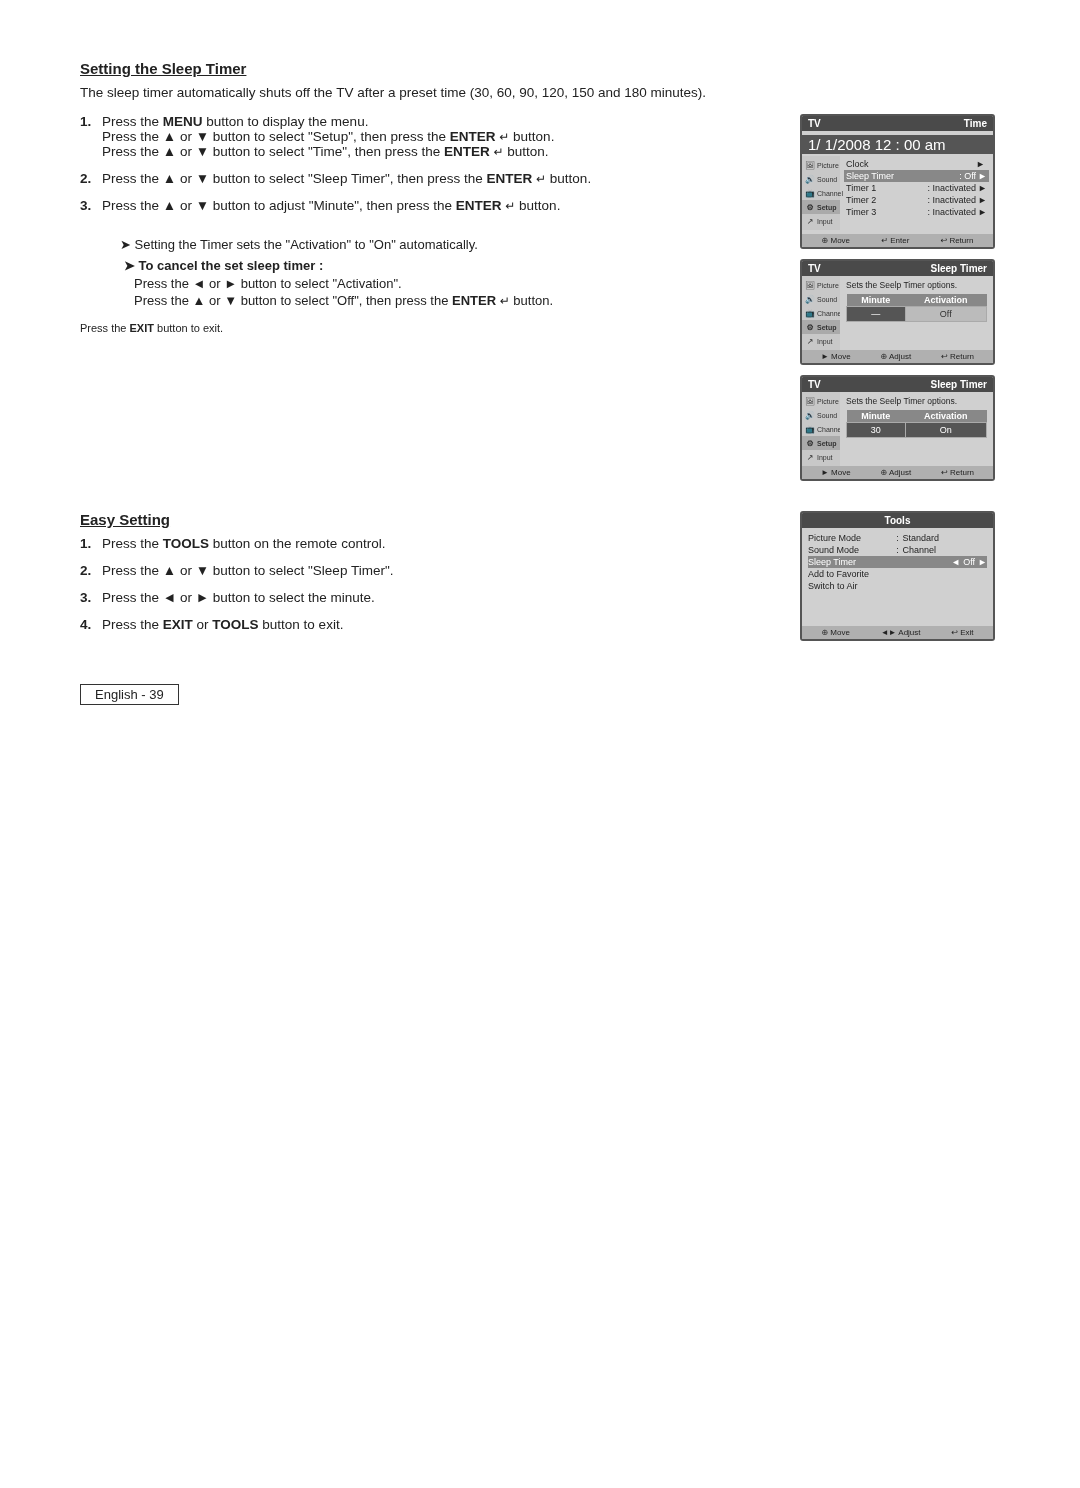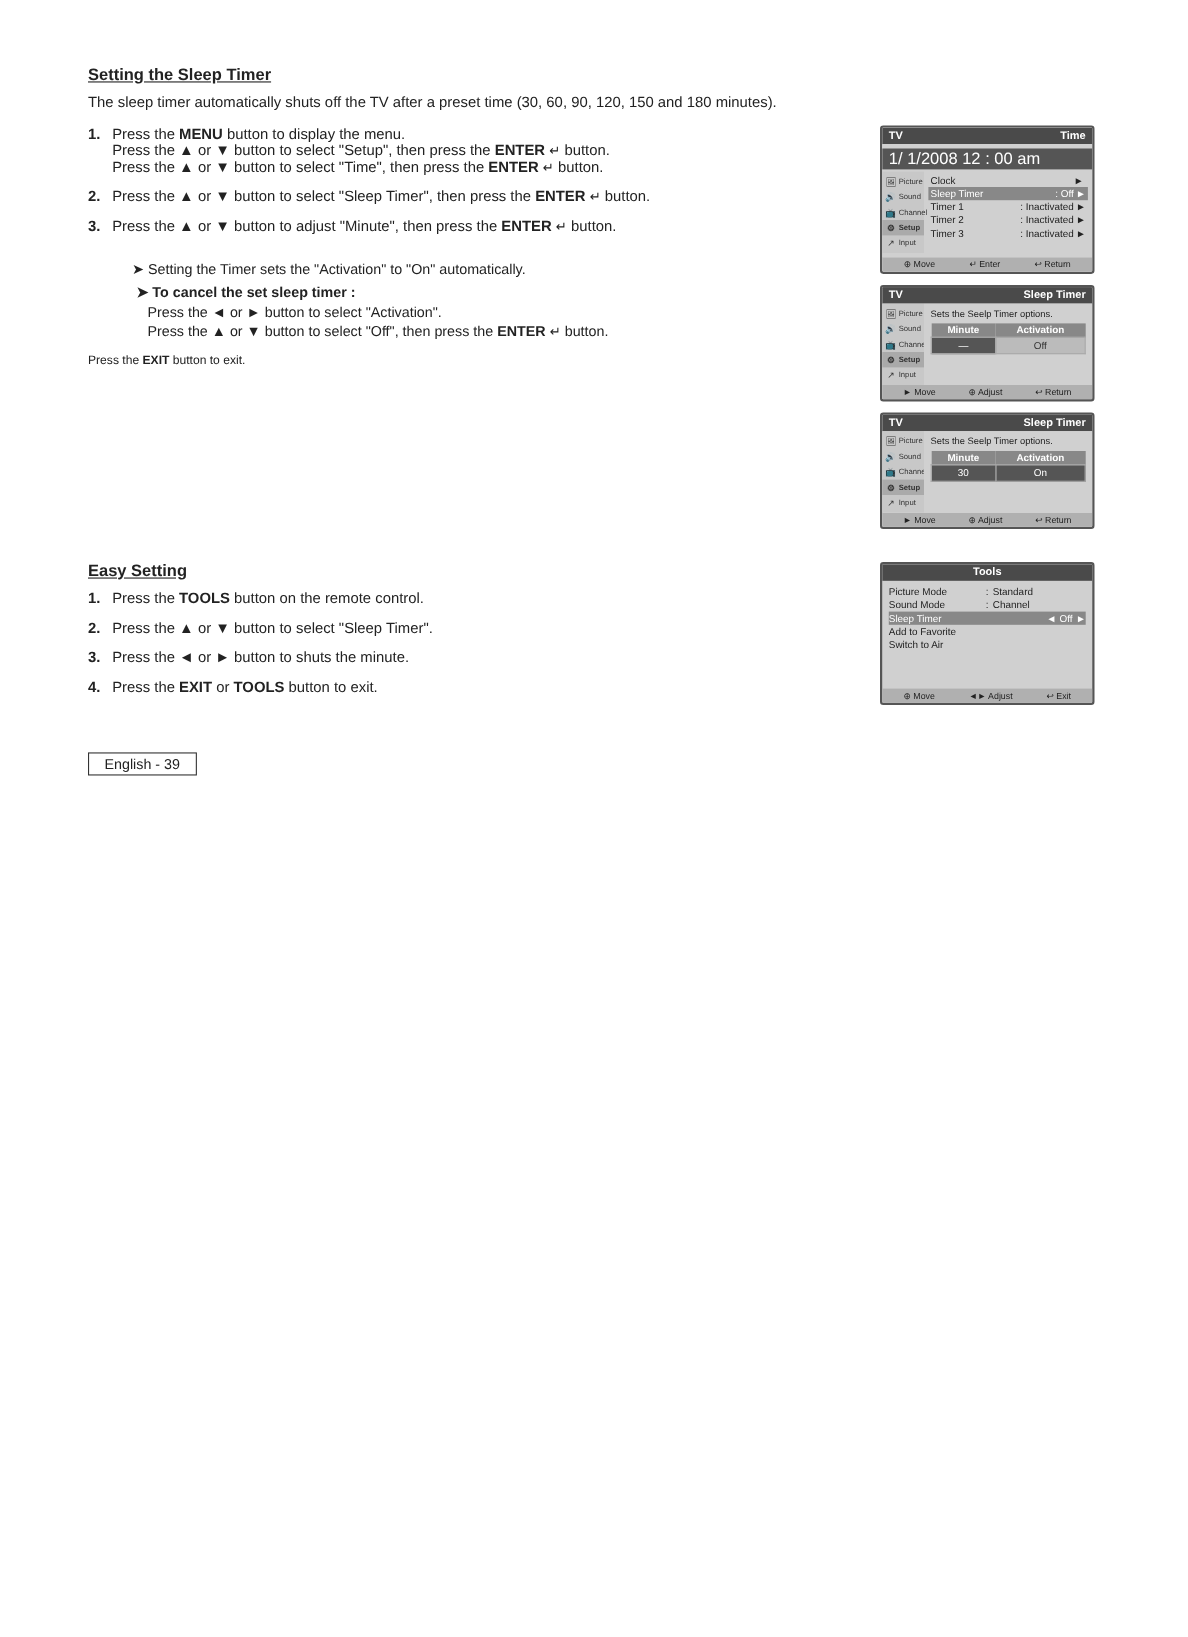--- a/index.html
+++ b/index.html
@@ -546,21 +546,21 @@
     <div class="step">
       <div class="step-num bold">2.</div>
       <div class="step-content">
         Press the ▲ or ▼ button to select "Sleep Timer".
       </div>
     </div>
 
     <div class="step">
       <div class="step-num bold">3.</div>
       <div class="step-content">
-        Press the ◄ or ► button to shuts the minute.
+        Press the ◄ or ► button to select the minute.
       </div>
     </div>
 
     <div class="step">
       <div class="step-num bold">4.</div>
       <div class="step-content">
         Press the <span class="bold">EXIT</span> or <span class="bold">TOOLS</span> button to exit.
       </div>
     </div>
   </div>

